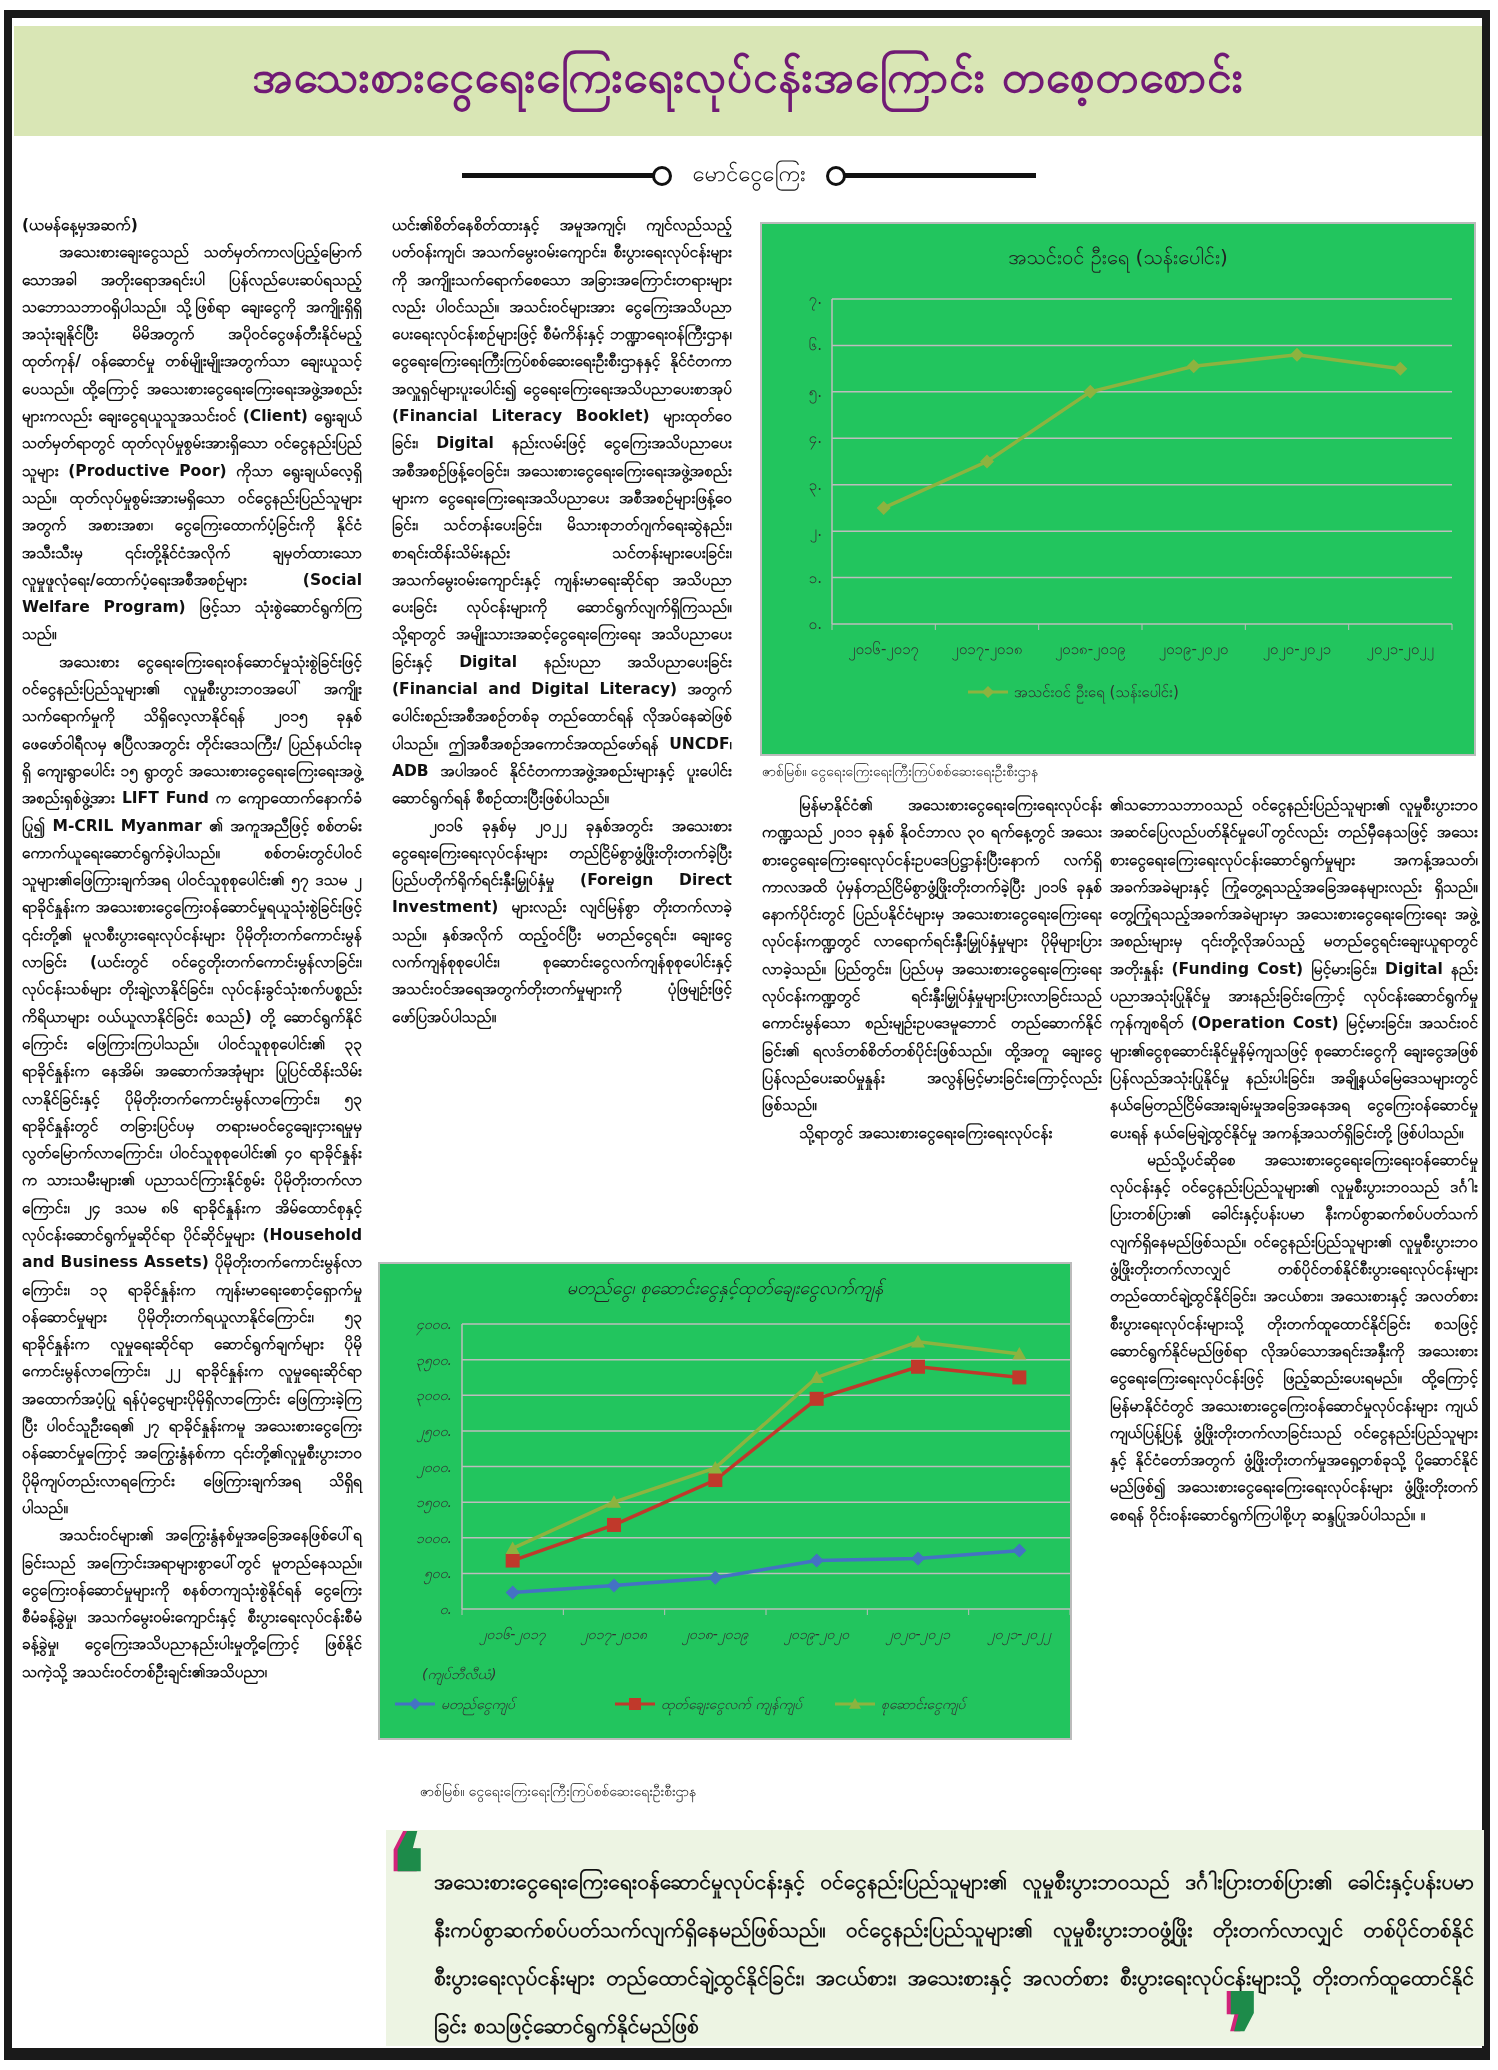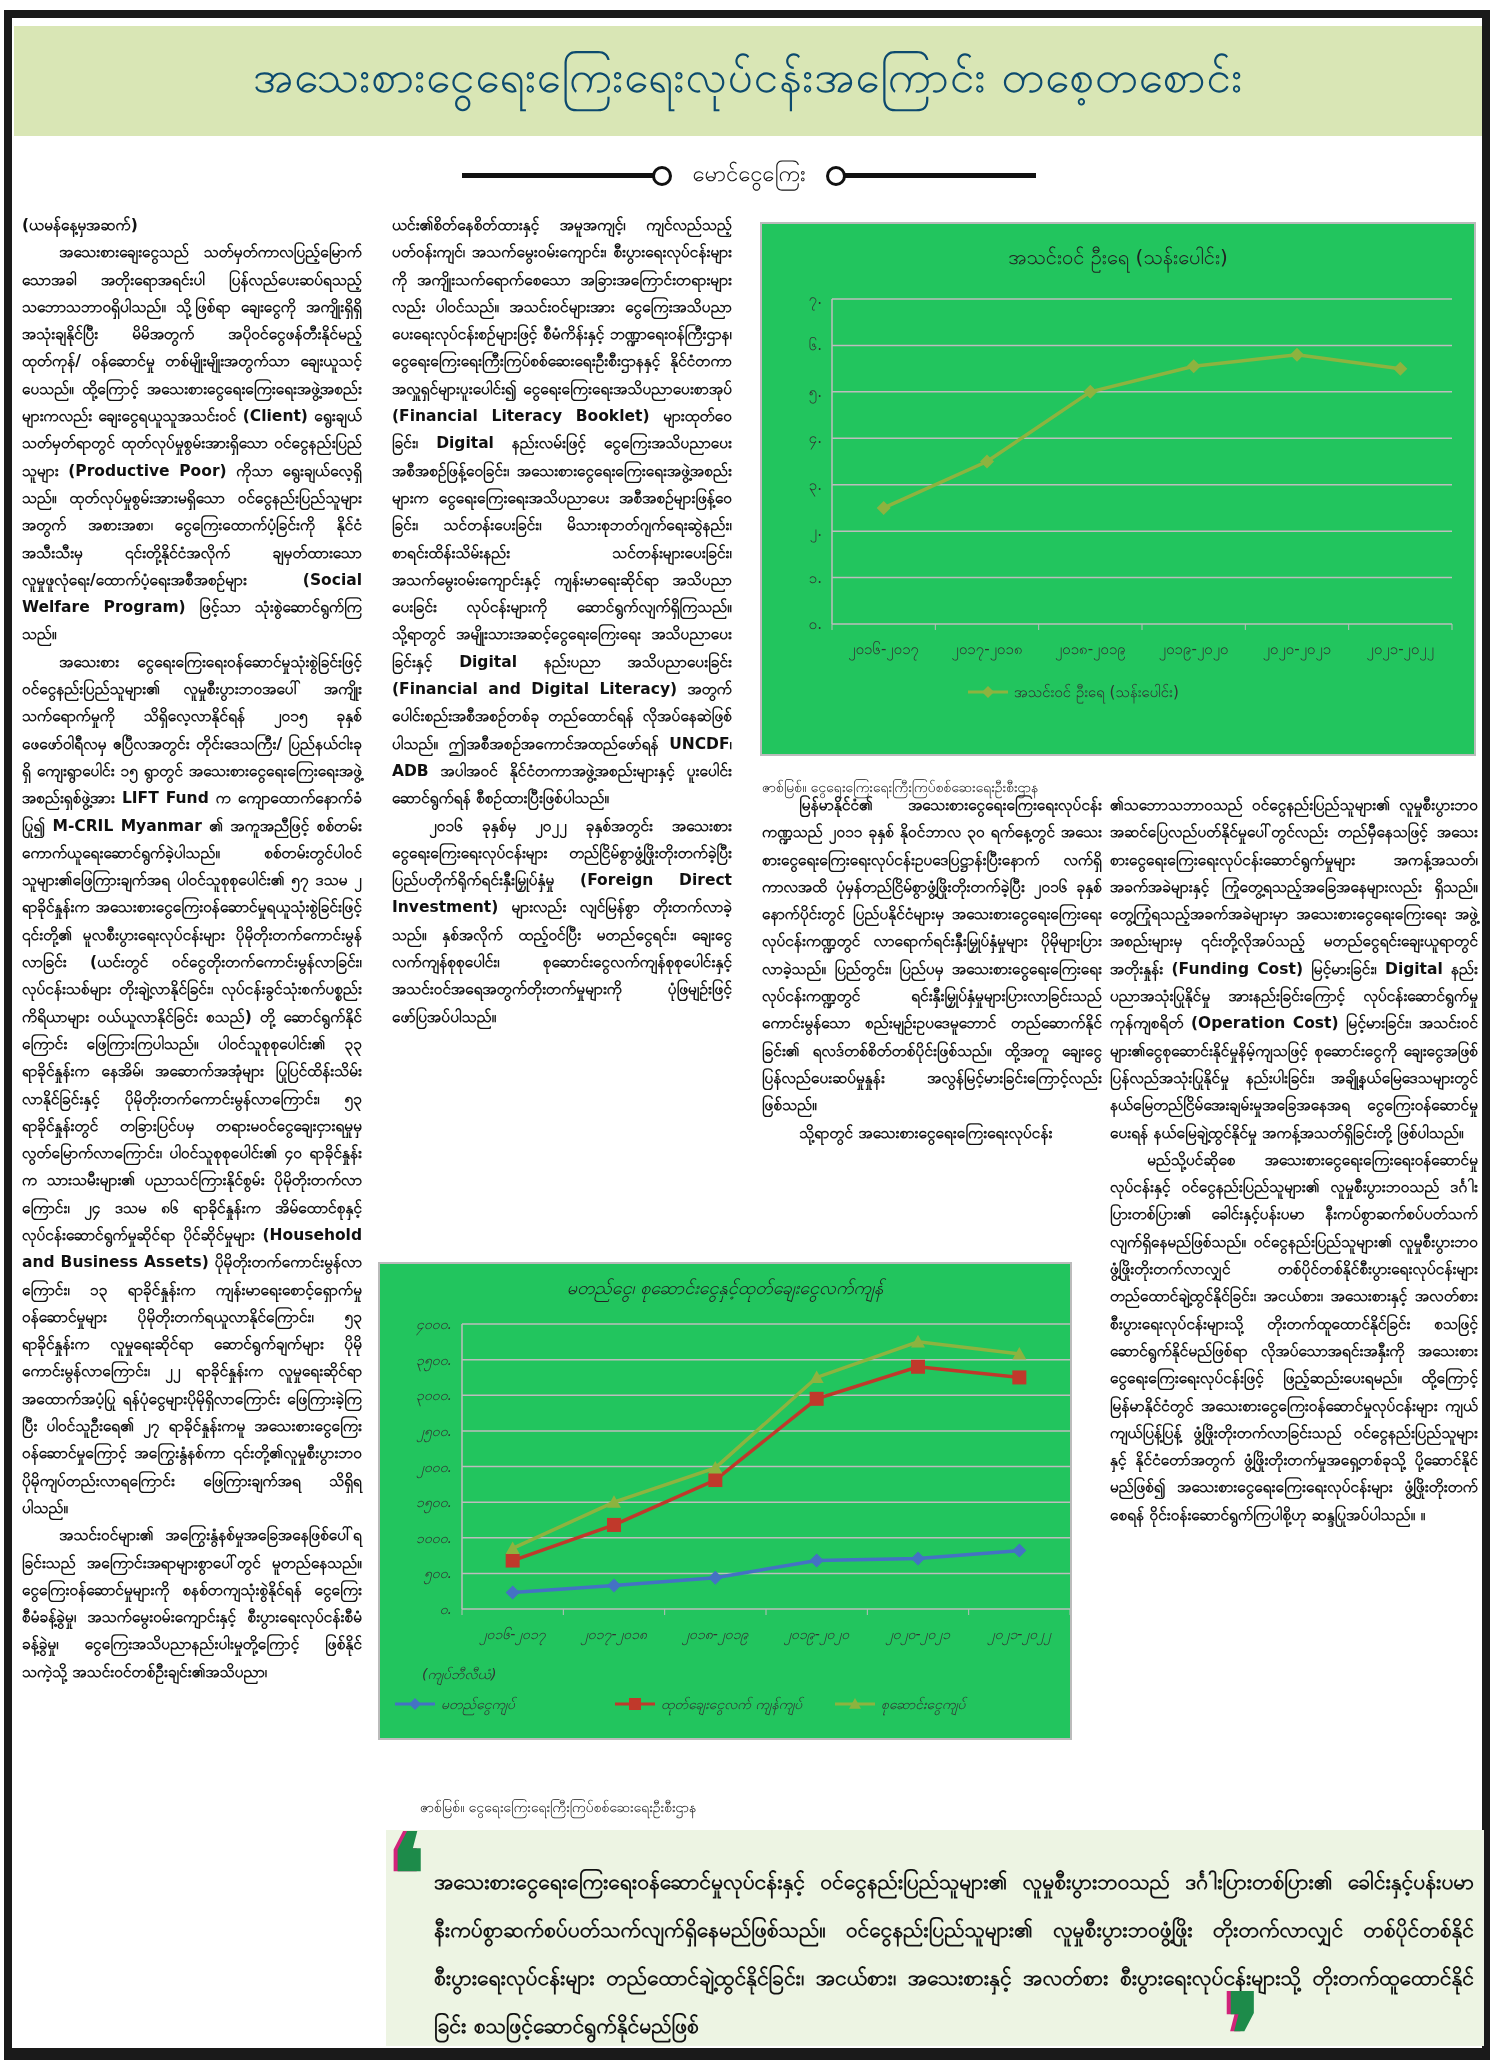--- a/index.html
+++ b/index.html
@@ -1,37 +1,37 @@
 <!DOCTYPE html>
 <html><head>
 <meta charset="utf-8">
 <style>
   html,body{margin:0;padding:0;background:#fff;}
   body{width:1498px;height:2070px;position:relative;overflow:hidden;font-family:"DejaVu Sans",sans-serif;color:#111;}
   .frame{position:absolute;left:4px;top:10px;width:1486px;height:2050px;border:8px solid #1a1a1a;box-sizing:border-box;border-bottom-width:12px;}
   .titlebar{position:absolute;left:14px;top:26px;width:1468px;height:110px;background:#d9e6b5;display:flex;align-items:center;justify-content:center;}
-  .titlebar h1{margin:0;font-size:44px;font-weight:normal;color:#0c4a6e;letter-spacing:1px;}
+  .titlebar h1{margin:0;font-size:44px;font-weight:bold;color:#701a75;letter-spacing:1px;}
   .byline{position:absolute;left:0;top:150px;width:1498px;height:50px;display:flex;align-items:center;justify-content:center;gap:12px;}
   .rule{width:200px;height:5px;background:#111;position:relative;}
   .rule.l::after,.rule.r::before{content:"";position:absolute;top:-7px;width:14px;height:14px;border:3px solid #111;border-radius:50%;background:#fff;}
   .rule.l::after{right:-10px;}
   .rule.r::before{left:-10px;}
   .byline .author{font-size:22px;margin:0 18px;}
   .col{position:absolute;font-size:15.5px;line-height:27.3px;text-align:justify;}
   .col p{margin:0;text-indent:2.4em;font-weight:bold;}
   .col p.noind{text-indent:0;}
   .c1{left:22px;top:212px;width:340px;}
   .c2{left:392px;top:212px;width:340px;}
   .c3{left:762px;top:792px;width:340px;}
   .c4{left:1110px;top:792px;width:368px;}
   .chart-box{position:absolute;border:2px solid #bbb;background:#22c55e;}
   .chart1{left:760px;top:222px;width:712px;height:530px;}
   .chart2{left:378px;top:1262px;width:690px;height:474px;font-style:italic;}
   .chart-box svg{position:absolute;left:0;top:0;}
-  .caption{position:absolute;font-size:14px;margin-top:16px;}
+  .caption{position:absolute;font-size:14px;}
   .cap1{left:762px;top:762px;}
   .cap2{left:420px;top:1782px;}
   .quote{position:absolute;left:386px;top:1830px;width:1098px;height:216px;background:#edf4e3;}
   .quote .qtext{position:absolute;left:48px;top:28px;width:1040px;font-size:21px;font-weight:bold;line-height:48px;text-align:justify;}
   .qmark{position:absolute;font-size:110px;font-weight:bold;color:#1d8b4a;font-family:"DejaVu Serif",serif;line-height:1;text-shadow:-4px 0 0 #d1237a;}
   .qopen{left:4px;top:-10px;}
   .qclose{left:840px;top:150px;}
 </style>
 </head>
 <body>

